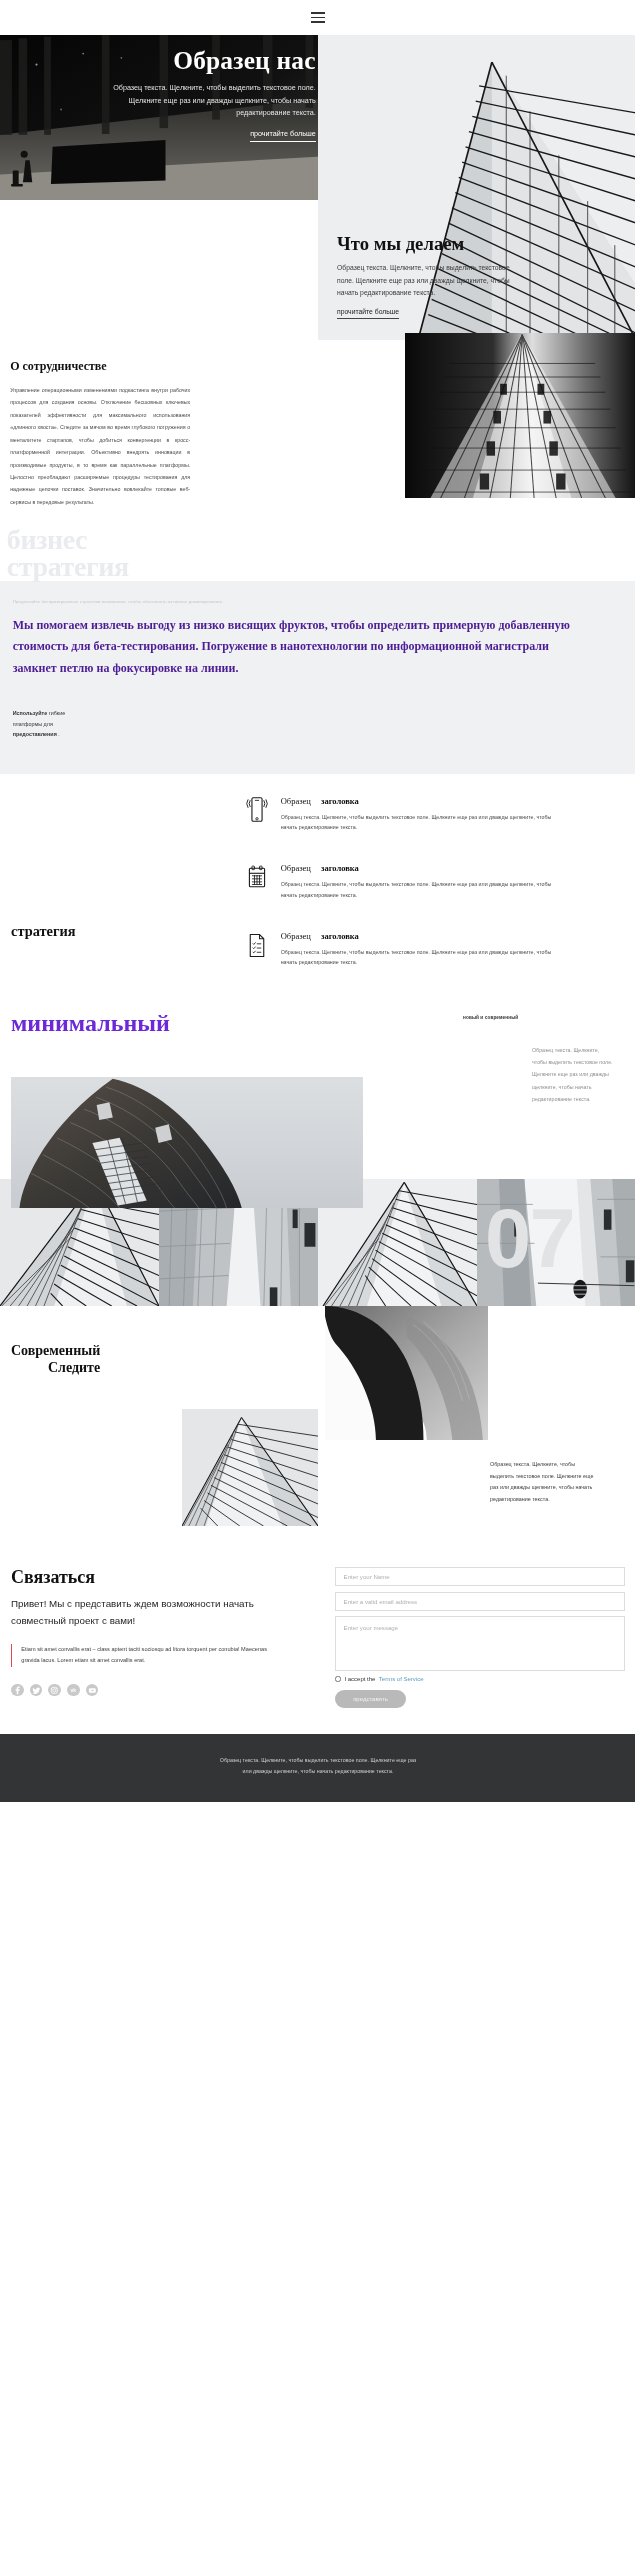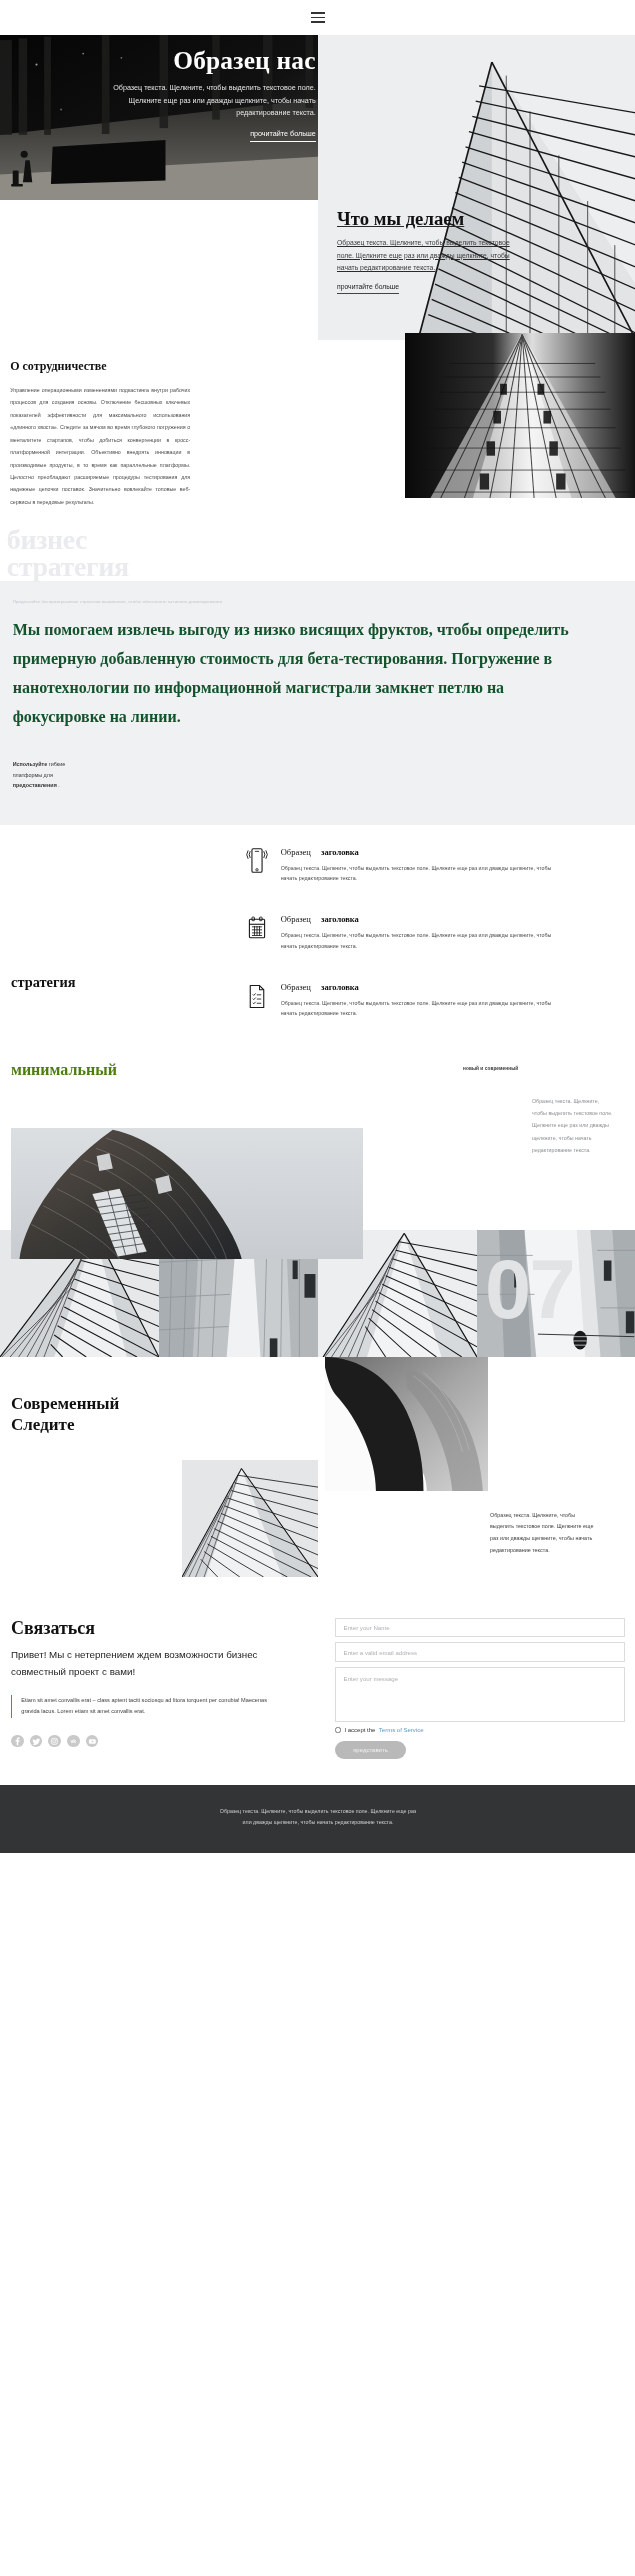--- a/index.html
+++ b/index.html
@@ -45,21 +45,21 @@
   }
   .hero-text { font-size:7.2px; line-height:1.75; color:#e6e6e6; }
   .hero-link {
     display:inline-block; margin-top:9.3px; font-size:7.2px; color:#fff;
     border-bottom:0.8px solid #fff; padding-bottom:2.5px; text-decoration:none;
   }
 
   
   .sec2 { position:relative; height:140px; }
   .sec2-img { position:absolute; left:318px; top:-165px; width:318px; height:305px; }
-  .sec2-copy { position:absolute; left:337px; top:9px; width:174px; z-index:4;text-decoration:underline; }
+  .sec2-copy { position:absolute; left:337px; top:34px; width:174px; z-index:4; }
   .sec2-title {
     font-family:"Liberation Serif", serif; font-size:18.7px; font-weight:700;
     color:#111; line-height:1.1; margin-bottom:7.6px;
   }
   .sec2-text { font-size:6.8px; line-height:1.85; color:#3a3a3a; }
   .sec2-link {
     display:inline-block; margin-top:8.5px; font-size:6.8px; color:#222;
     border-bottom:0.8px solid #444; padding-bottom:2.5px; text-decoration:none;
   }
 
@@ -78,21 +78,21 @@
     margin:18.7px 0 0 6.8px; font-family:"Liberation Serif", serif;
     font-weight:700; font-size:28px; line-height:.96; color:#e9ebee;
     letter-spacing:-0.4px;
   }
 
   
   .grayband { background:#f0f1f3; padding:18.7px 12.7px 34px 12.7px; }
   .gray-kicker { font-size:4.4px; color:#c3c6ca; letter-spacing:0.1px; margin-bottom:10.2px; }
   .gray-big {
     font-family:"Liberation Serif", serif; font-weight:700;
-    font-size:16px; line-height:1.82; color:#14532d; max-width:564px;
+    font-size:12px; line-height:1.82; color:#4c1d95; max-width:564px;
   }
   .gray-small {
     margin-top:28px; width:81px; font-size:5.4px; line-height:1.95; color:#333;
   }
   .gray-small b { font-weight:700; }
 
   
   .strategy { position:relative; padding:22px 0 29px 0; }
   .strategy-head {
     position:absolute; left:11px; top:149px;
@@ -106,21 +106,21 @@
   .feat-title {
     font-family:"Liberation Serif", serif; font-size:8.5px; color:#111; margin-bottom:6px;
   }
   .feat-title b { font-weight:700;margin-left:8px; }
   .feat-text { font-size:5.3px; line-height:1.95; color:#4a4a4a; }
 
   
   .minimal { position:relative; padding:13.6px 0 0 0; height:182px; }
   .minimal-head {
     margin-left:11px; font-family:"Liberation Serif", serif;
-    font-weight:700; font-size:16px; color:#4d7c0f;
+    font-weight:700; font-size:24px; color:#6d28d9;
   }
   .minimal-img { position:absolute; left:11px; top:80px; width:352px; height:131px; }
   .minimal-kicker {
     position:absolute; left:463px; top:18.7px; font-size:4.7px;
     font-weight:700; color:#333; letter-spacing:0.1px;
   }
   .minimal-text {
     position:absolute; left:532px; top:47px; width:81px;
     font-size:5.3px; line-height:2.35; color:#8b8e92;
   }
@@ -132,21 +132,21 @@
 
   
   .gallery { display:flex; width:636px; height:127px; }
   .gallery .cell { flex:1 1 0; height:127px; }
 
   
   .modern { position:relative; height:246px; }
   .modern-title {
     position:absolute; left:11px; top:36px;
     font-family:"Liberation Serif", serif; font-weight:700;
-    font-size:17px; line-height:1.25; color:#111;
+    font-size:14px; line-height:1.25; color:#111;text-align:right;
   }
   .modern-img-a { position:absolute; left:325px; top:0; width:163px; height:134px; }
   .modern-img-b { position:absolute; left:182px; top:103px; width:136px; height:117px; }
   .modern-text {
     position:absolute; left:490px; top:153px; width:109px;
     font-size:5.4px; line-height:2.2; color:#3d3d3d;
   }
 
   
   .contact { position:relative; padding:15.3px 0 22px 0; min-height:182px; }
@@ -663,21 +663,21 @@
         </g>
       </svg>
     </div>
     <div class="modern-text">Образец текста. Щелкните, чтобы выделить текстовое поле. Щелкните еще раз или дважды щелкните, чтобы начать редактирование текста.</div>
   </div>
 
   <div class="contact">
     <div class="contact-left">
       <div class="contact-title serif">Связаться</div>
       <div class="contact-lead">
-        <div>Привет! Мы с нетерпением ждем возможности бизнес</div>
+        <div>Привет! Мы с представить ждем возможности начать</div>
         <div>совместный проект с вами!</div>
       </div>
       <div class="quote">Etiam sit amet convallis erat – class aptent taciti sociosqu ad litora torquent per conubia! Maecenas gravida lacus. Lorem etiam sit amet convallis erat.</div>
       <div class="socials">
         <div class="soc">
           <svg width="12.7" height="12.7" viewBox="0 0 15 15">
               <path d="M8.6 12.2V7.9h1.4l.2-1.6H8.6V5.2c0-.5.1-.8.8-.8h.9V3c-.2 0-.7-.1-1.3-.1-1.3 0-2.2.8-2.2 2.2v1.2H5.4v1.6h1.4v4.3h1.8z" fill="#fff"></path>
             </svg>
         </div>
         <div class="soc">

